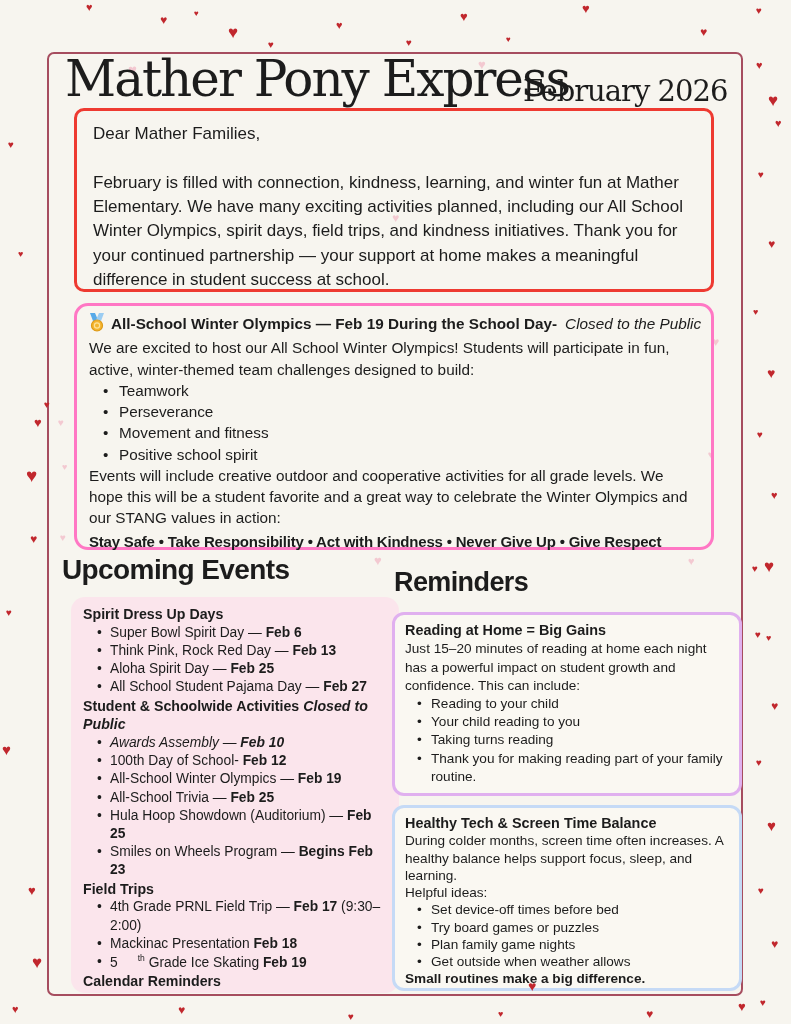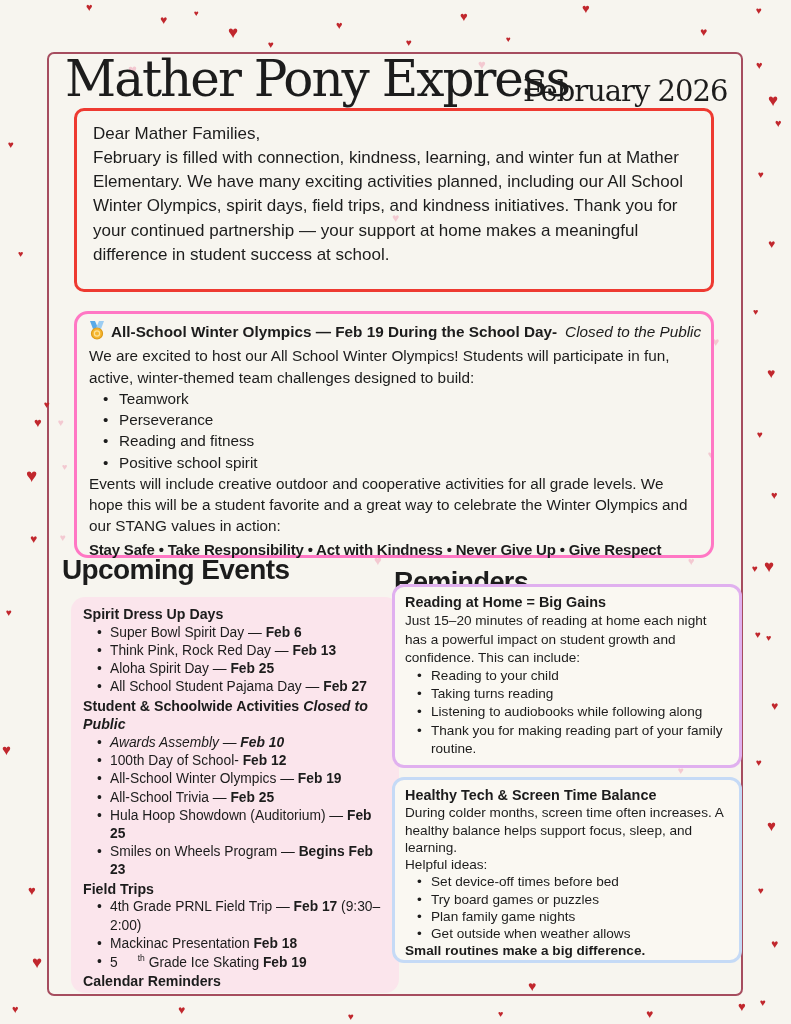--- a/index.html
+++ b/index.html
@@ -38,27 +38,27 @@
     white-space:nowrap;
   }
 
   
   .intro-box {
     position:absolute; left:25px; top:54px; width:640px; height:184px;
     border:3px solid var(--intro_border); border-radius:10px;
     padding:11px 16px; font-size:17px; line-height:1.42;
     background:transparent;
   }
-  .intro-box .greeting { }
+  .intro-box .greeting { margin-bottom:25px; }
 
   
   .olympics-box {
     position:absolute; left:25px; top:249px; width:640px; height:247px;
     border:3px solid var(--olympics_border); border-radius:14px;
-    padding:7px 12px; font-size:15.3px; line-height:1.39;margin-top:8px;
+    padding:7px 12px; font-size:15.3px; line-height:1.39;
   }
   .oly-head { white-space:nowrap; }
   .oly-head .medal-wrap { display:inline-block; width:18px; margin-right:4px; vertical-align:-3px; }
   .oly-head .note { margin-left:8px; }
   .olympics-box ul { list-style:none; margin-left:14px; }
   .olympics-box li { position:relative; padding-left:16px; }
   .olympics-box li::before { content:"•"; position:absolute; left:0; }
   .values { font-weight:bold; font-size:15px; white-space:nowrap; letter-spacing:-0.2px; margin-top:3px; }
 
   
@@ -80,21 +80,21 @@
   }
   .ev-h { font-weight:bold; font-size:14.2px; }
   .events-panel ul { list-style:none; margin-left:12px; }
   .events-panel li { position:relative; padding-left:15px; }
   .events-panel li::before { content:"•"; position:absolute; left:2px; }
 
   
   .rem-box {
     position:absolute; left:343px; width:350px;
     border-radius:12px; padding:6px 10px;
-    font-size:13.6px; line-height:1.34; background:#faf8f2; z-index:2;
+    font-size:13.6px; line-height:1.34; background:#faf8f2; z-index:2;margin-top:28px;
   }
   .rem-box.purple { top:530px; height:184px; border:3px solid var(--reading_border); }
   .rem-box.blue   { top:723px; height:186px; border:3px solid var(--tech_border); line-height:1.27; }
   .rem-h { font-weight:bold; font-size:14.4px; }
   .rem-box ul { list-style:none; margin-left:10px; }
   .rem-box li { position:relative; padding-left:16px; }
   .rem-box li::before { content:"•"; position:absolute; left:2px; }
 </style>
 </head>
 <body>
@@ -194,21 +194,21 @@
             <polygon points="1,0 6,0 9,7 4,8" fill="#58aae8"></polygon>
             <polygon points="15,0 10,0 7,7 12,8" fill="#9ccdf2"></polygon>
             <circle cx="8" cy="12.5" r="5.5" fill="#f5b52e" stroke="#dd9a18" stroke-width="1.2"></circle>
             <circle cx="8" cy="12.5" r="2.6" fill="none" stroke="#fde29a" stroke-width="1.2"></circle>
           </svg></span><span class="b">All-School Winter Olympics — Feb 19 During the School Day-</span><span class="i note">Closed to the Public</span>
     </div>
     <p>We are excited to host our All School Winter Olympics! Students will participate in fun, active, winter-themed team challenges designed to build:</p>
     <ul id="oly-list">
         <li>Teamwork</li>
         <li>Perseverance</li>
-        <li>Reading and fitness</li>
+        <li>Movement and fitness</li>
         <li>Positive school spirit</li>
       </ul>
     <p>Events will include creative outdoor and cooperative activities for all grade levels. We hope this will be a student favorite and a great way to celebrate the Winter Olympics and our STANG values in action:</p>
     <p class="values">Stay Safe • Take Responsibility • Act with Kindness • Never Give Up • Give Respect</p>
   </section>
 
   <h2 class="events-h2">Upcoming Events</h2>
   <div class="events-panel" id="events-panel">
       <div class="ev-h"><span class="b">Spirit Dress Up Days</span></div>
       <ul>
@@ -235,22 +235,22 @@
       <div class="ev-h"><span class="b">Calendar Reminders</span></div>
     </div>
 
   <h2 class="reminders-h2">Reminders</h2>
 
   <div class="rem-box purple">
     <div class="rem-h">Reading at Home = Big Gains</div>
     <p>Just 15–20 minutes of reading at home each night has a powerful impact on student growth and confidence. This can include:</p>
     <ul id="reading-list">
         <li>Reading to your child</li>
+        <li>Your child reading to you</li>
         <li>Taking turns reading</li>
-        <li>Listening to audiobooks while following along</li>
         <li>Thank you for making reading part of your family routine.</li>
       </ul>
   </div>
 
   <div class="rem-box blue">
     <div class="rem-h">Healthy Tech &amp; Screen Time Balance</div>
     <p>During colder months, screen time often increases. A healthy balance helps support focus, sleep, and learning.</p>
     <p>Helpful ideas:</p>
     <ul id="tech-list">
         <li>Set device-off times before bed</li>

